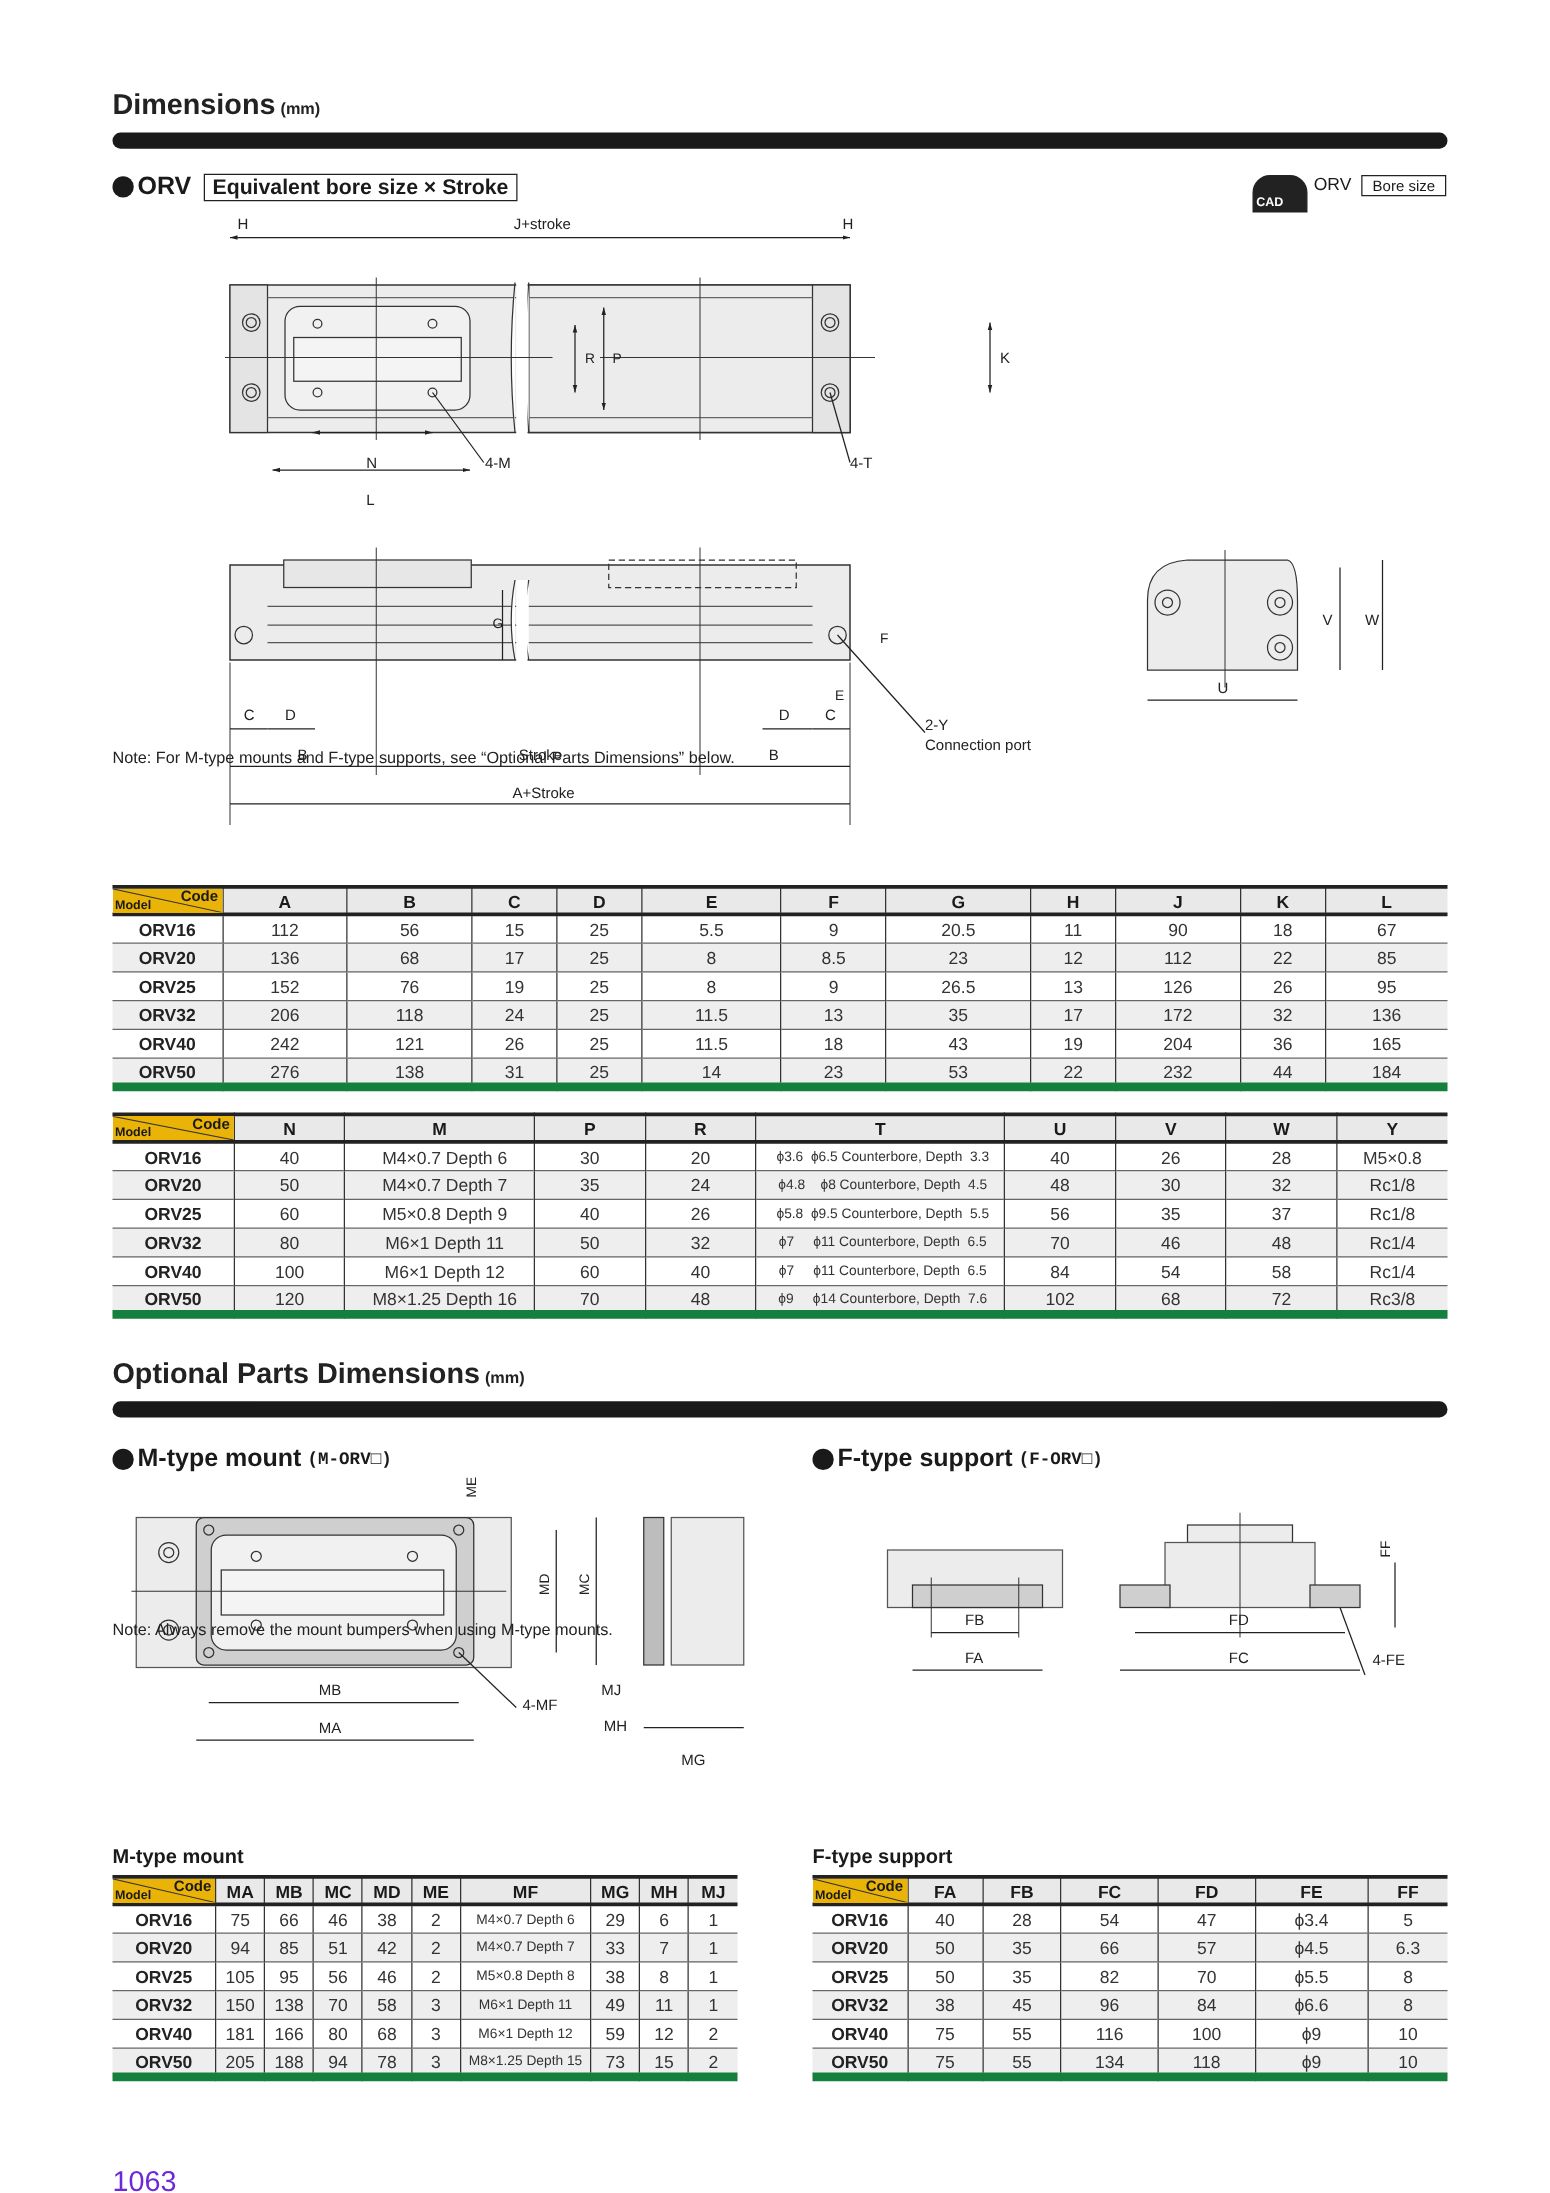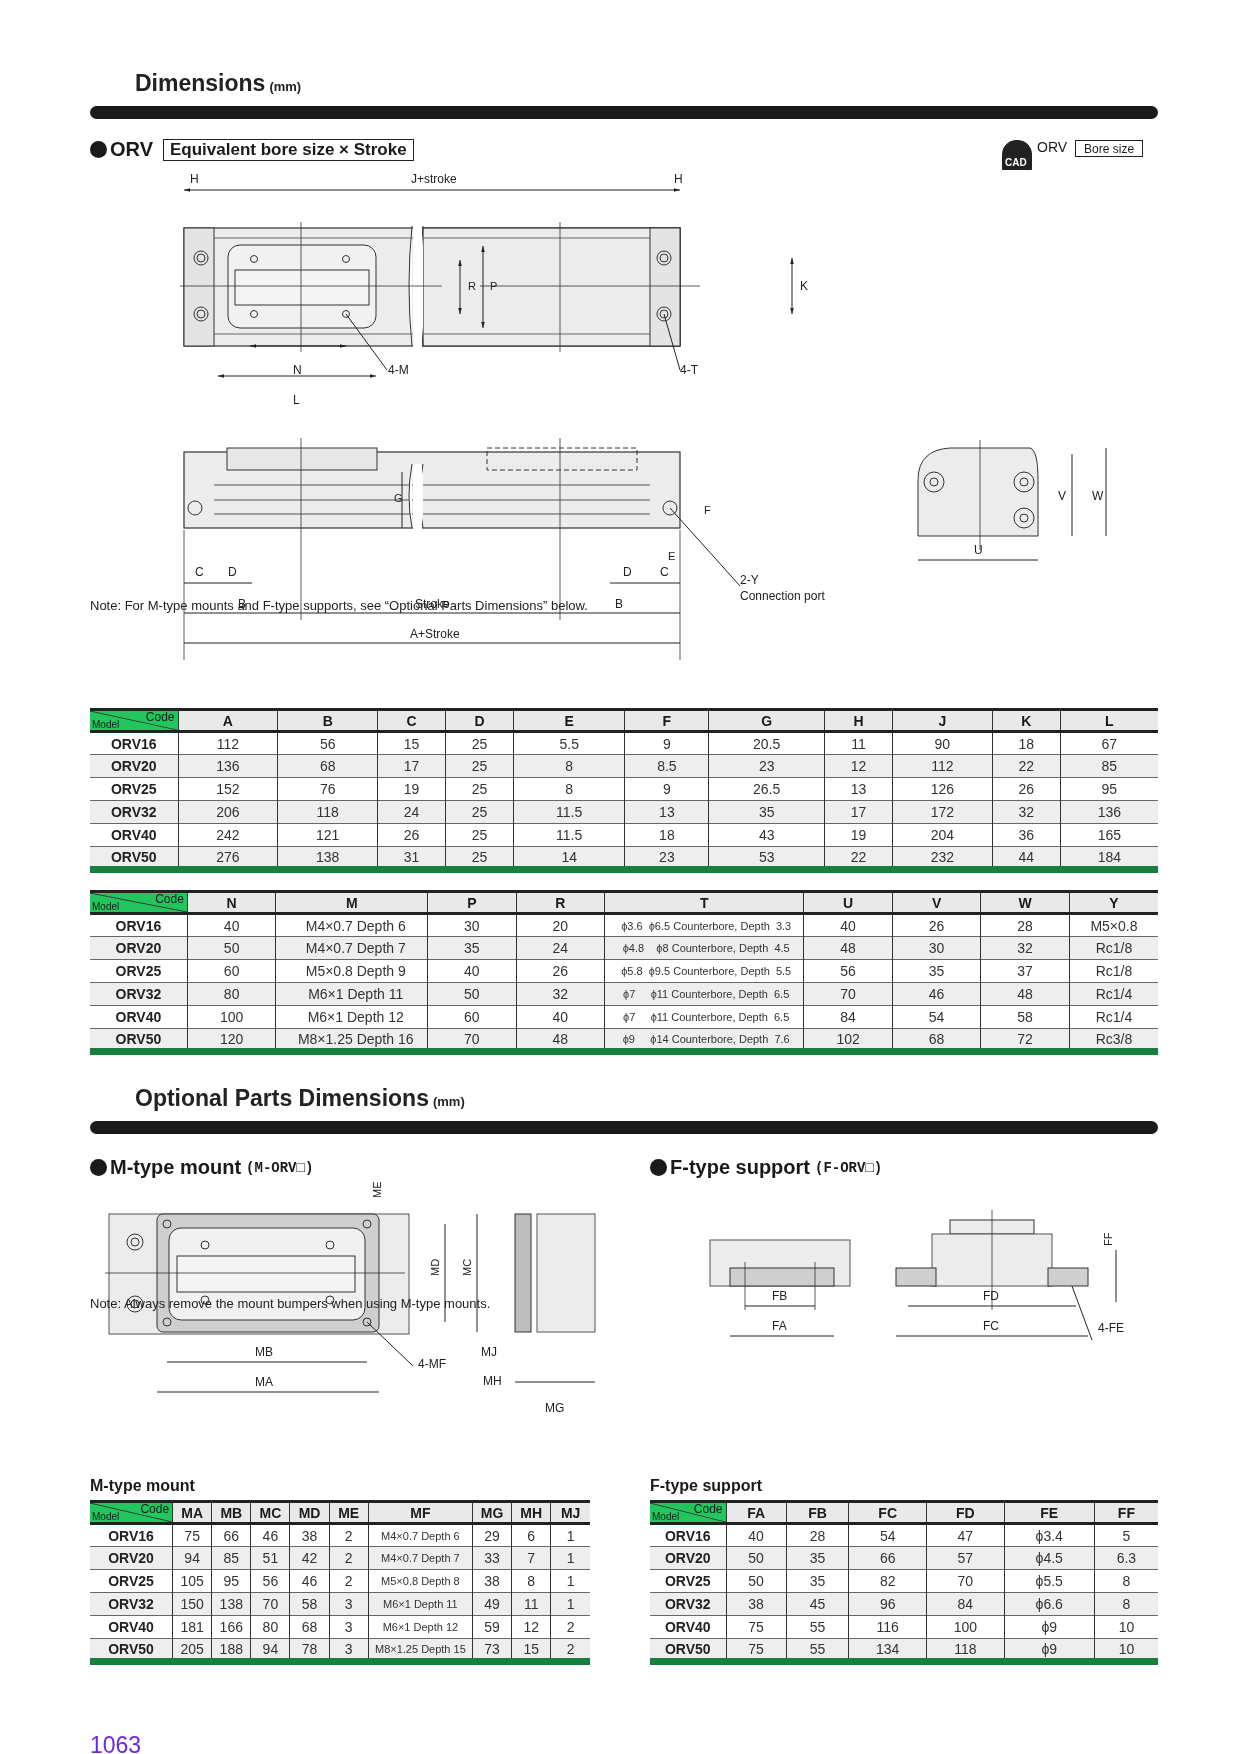--- a/index.html
+++ b/index.html
@@ -1,43 +1,43 @@
 <!DOCTYPE html>
 <html><head>
 <meta charset="utf-8">
 <style>
   * { box-sizing: border-box; margin: 0; padding: 0; }
   html, body { width: 1240px; height: 1754px; background: #ffffff; }
   body { position: relative; font-family: "Liberation Sans", sans-serif; color: #1a1a1a; overflow: hidden; }
 
-  .section-title { position: absolute; left: 90px; font-weight: bold; font-size: 23px; color: #222; margin-left: 45px; }
+  .section-title { position: absolute; left: 90px; font-weight: bold; font-size: 23px; color: #222; }
   .section-title .unit { font-size: 13px; font-weight: bold; margin-left: 4px; }
   .bar { position: absolute; left: 90px; width: 1068px; height: 13px; background: #1a1a1a; border-radius: 7px; }
 
   .sub-title { position: absolute; font-weight: bold; font-size: 20px; color: #1a1a1a; display: flex; align-items: center; }
   .sub-title .dot { display: inline-block; width: 17px; height: 17px; border-radius: 50%; background: #1a1a1a; margin-right: 3px; }
   .sub-title .boxed { border: 1.5px solid #222; padding: 0 6px; font-size: 17px; margin-left: 10px; }
   .sub-title .small { font-size: 14px; margin-left: 5px; font-family: Liberation Mono, monospace; }
 
   .cad-area { position: absolute; left: 1002px; top: 140px; display: flex; align-items: flex-start; font-size: 14px; }
-  .cad-icon { width: 30px; height: 30px; background: #222; color: #fff; font-size: 10px; font-weight: bold; position: relative; border-radius: 14px 14px 0 0; border: 1px solid #222; }
+  .cad-icon { width: 44px; height: 30px; background: #222; color: #fff; font-size: 10px; font-weight: bold; position: relative; border-radius: 14px 14px 0 0; border: 1px solid #222; }
   .cad-icon span { position: absolute; bottom: 1px; left: 2px; letter-spacing: 0; }
   .cad-model { margin-left: 5px; margin-top: -1px; }
   .cad-box { border: 1px solid #222; padding: 0 8px; margin-left: 8px; font-size: 12px; height: 17px; line-height: 16px; }
 
   .note { position: absolute; left: 90px; font-size: 13px; color: #222; }
 
   table.spec { position: absolute; border-collapse: collapse; font-size: 14px; }
   table.spec th { background: #e9e9e9; font-weight: bold; height: 22px; border-left: 1px solid #333; font-size: 14px; }
   table.spec thead tr { border-top: 3px solid #222; border-bottom: 3px solid #222; }
   table.spec td { height: 23px; text-align: center; border-left: 1px solid #333; border-top: 1px solid #666; color: #333; }
   table.spec tbody tr:nth-child(even) td { background: #eeeeee; }
   table.spec tbody tr:last-child { border-bottom: 7px solid #15803d; }
   table.spec td.model { font-weight: bold; color: #222; border-left: none; }
-  table.spec th.corner { border-left: none; position: relative; font-weight: normal; background: #22c55e; }
+  table.spec th.corner { border-left: none; position: relative; font-weight: bold; background: #eab308; }
   .corner .c-code { position: absolute; right: 3px; top: -1px; font-size: 12px; }
   .corner .c-model { position: absolute; left: 2px; bottom: 0px; font-size: 10px; }
   .corner svg { position: absolute; left: 0; top: 0; width: 100%; height: 100%; }
   td.left { text-align: left; padding-left: 8px; }
   td.tcol { text-align: left; padding-left: 4px; font-size: 11px; white-space: pre; }
   td.mf { font-size: 11px; white-space: nowrap; }
 
   .table-title { position: absolute; font-weight: bold; font-size: 16px; }
   .page-no { position: absolute; left: 90px; top: 1692px; font-size: 23px; color: #6d28d9; margin-top: 40px; }
 

